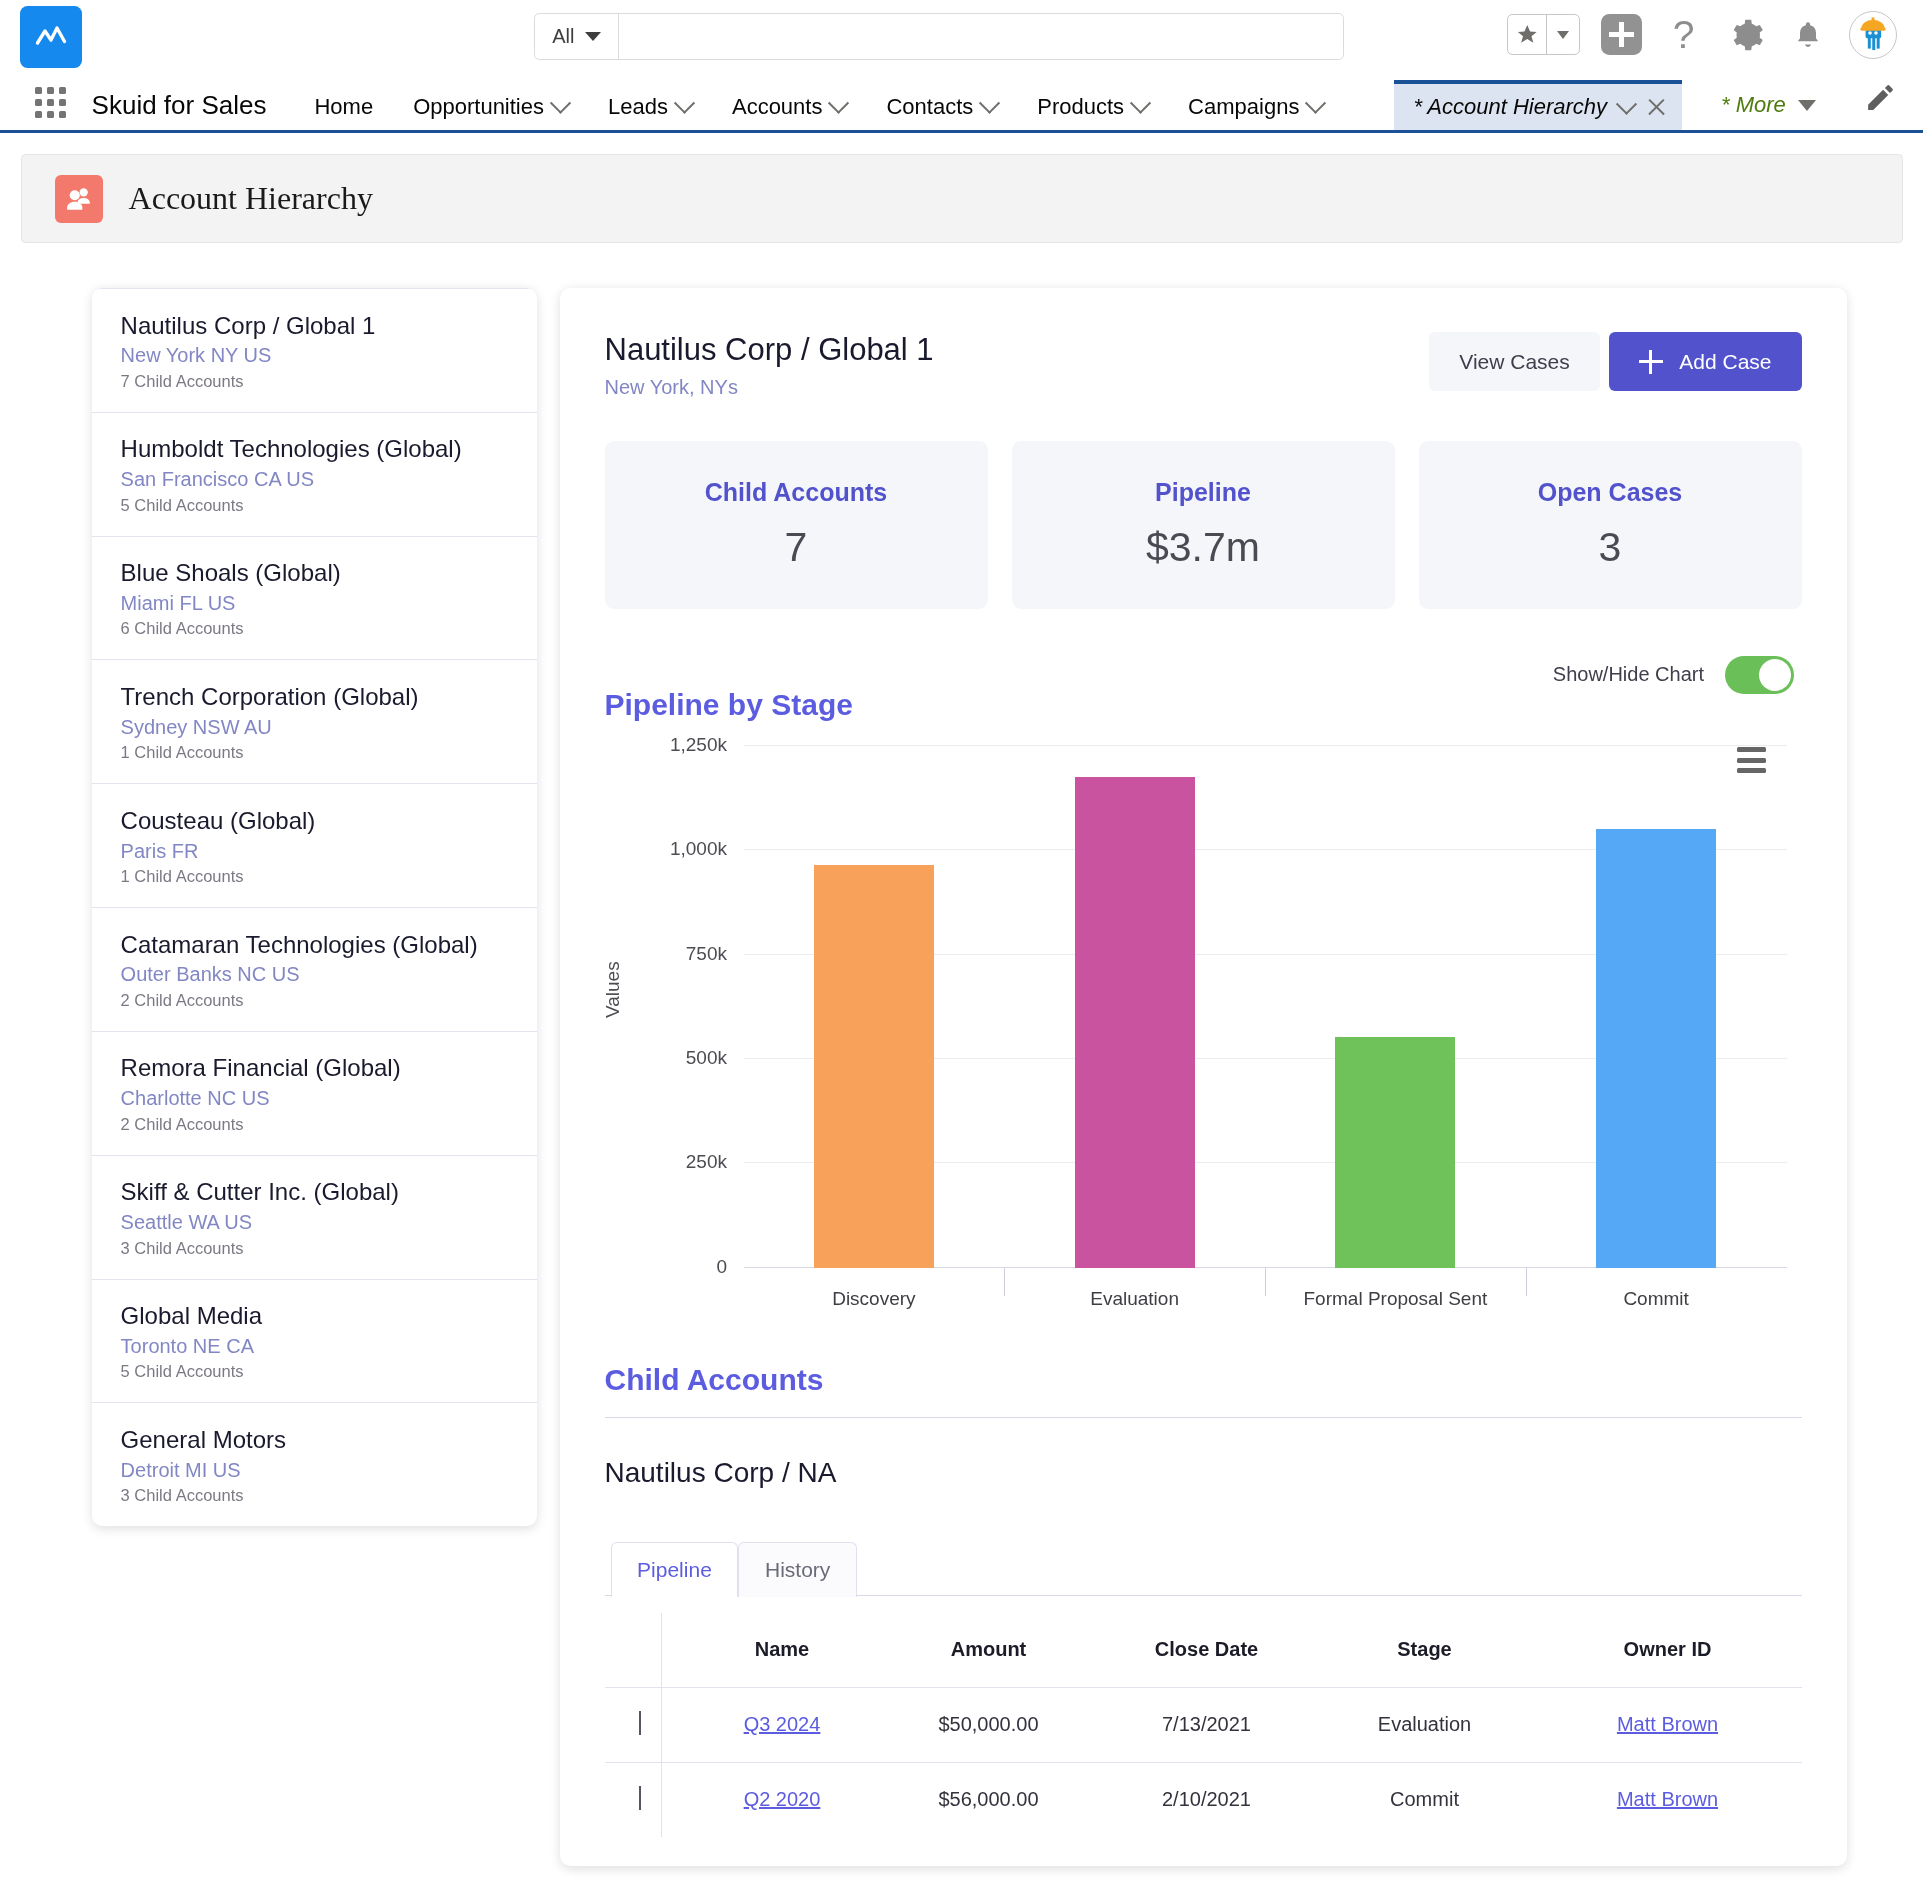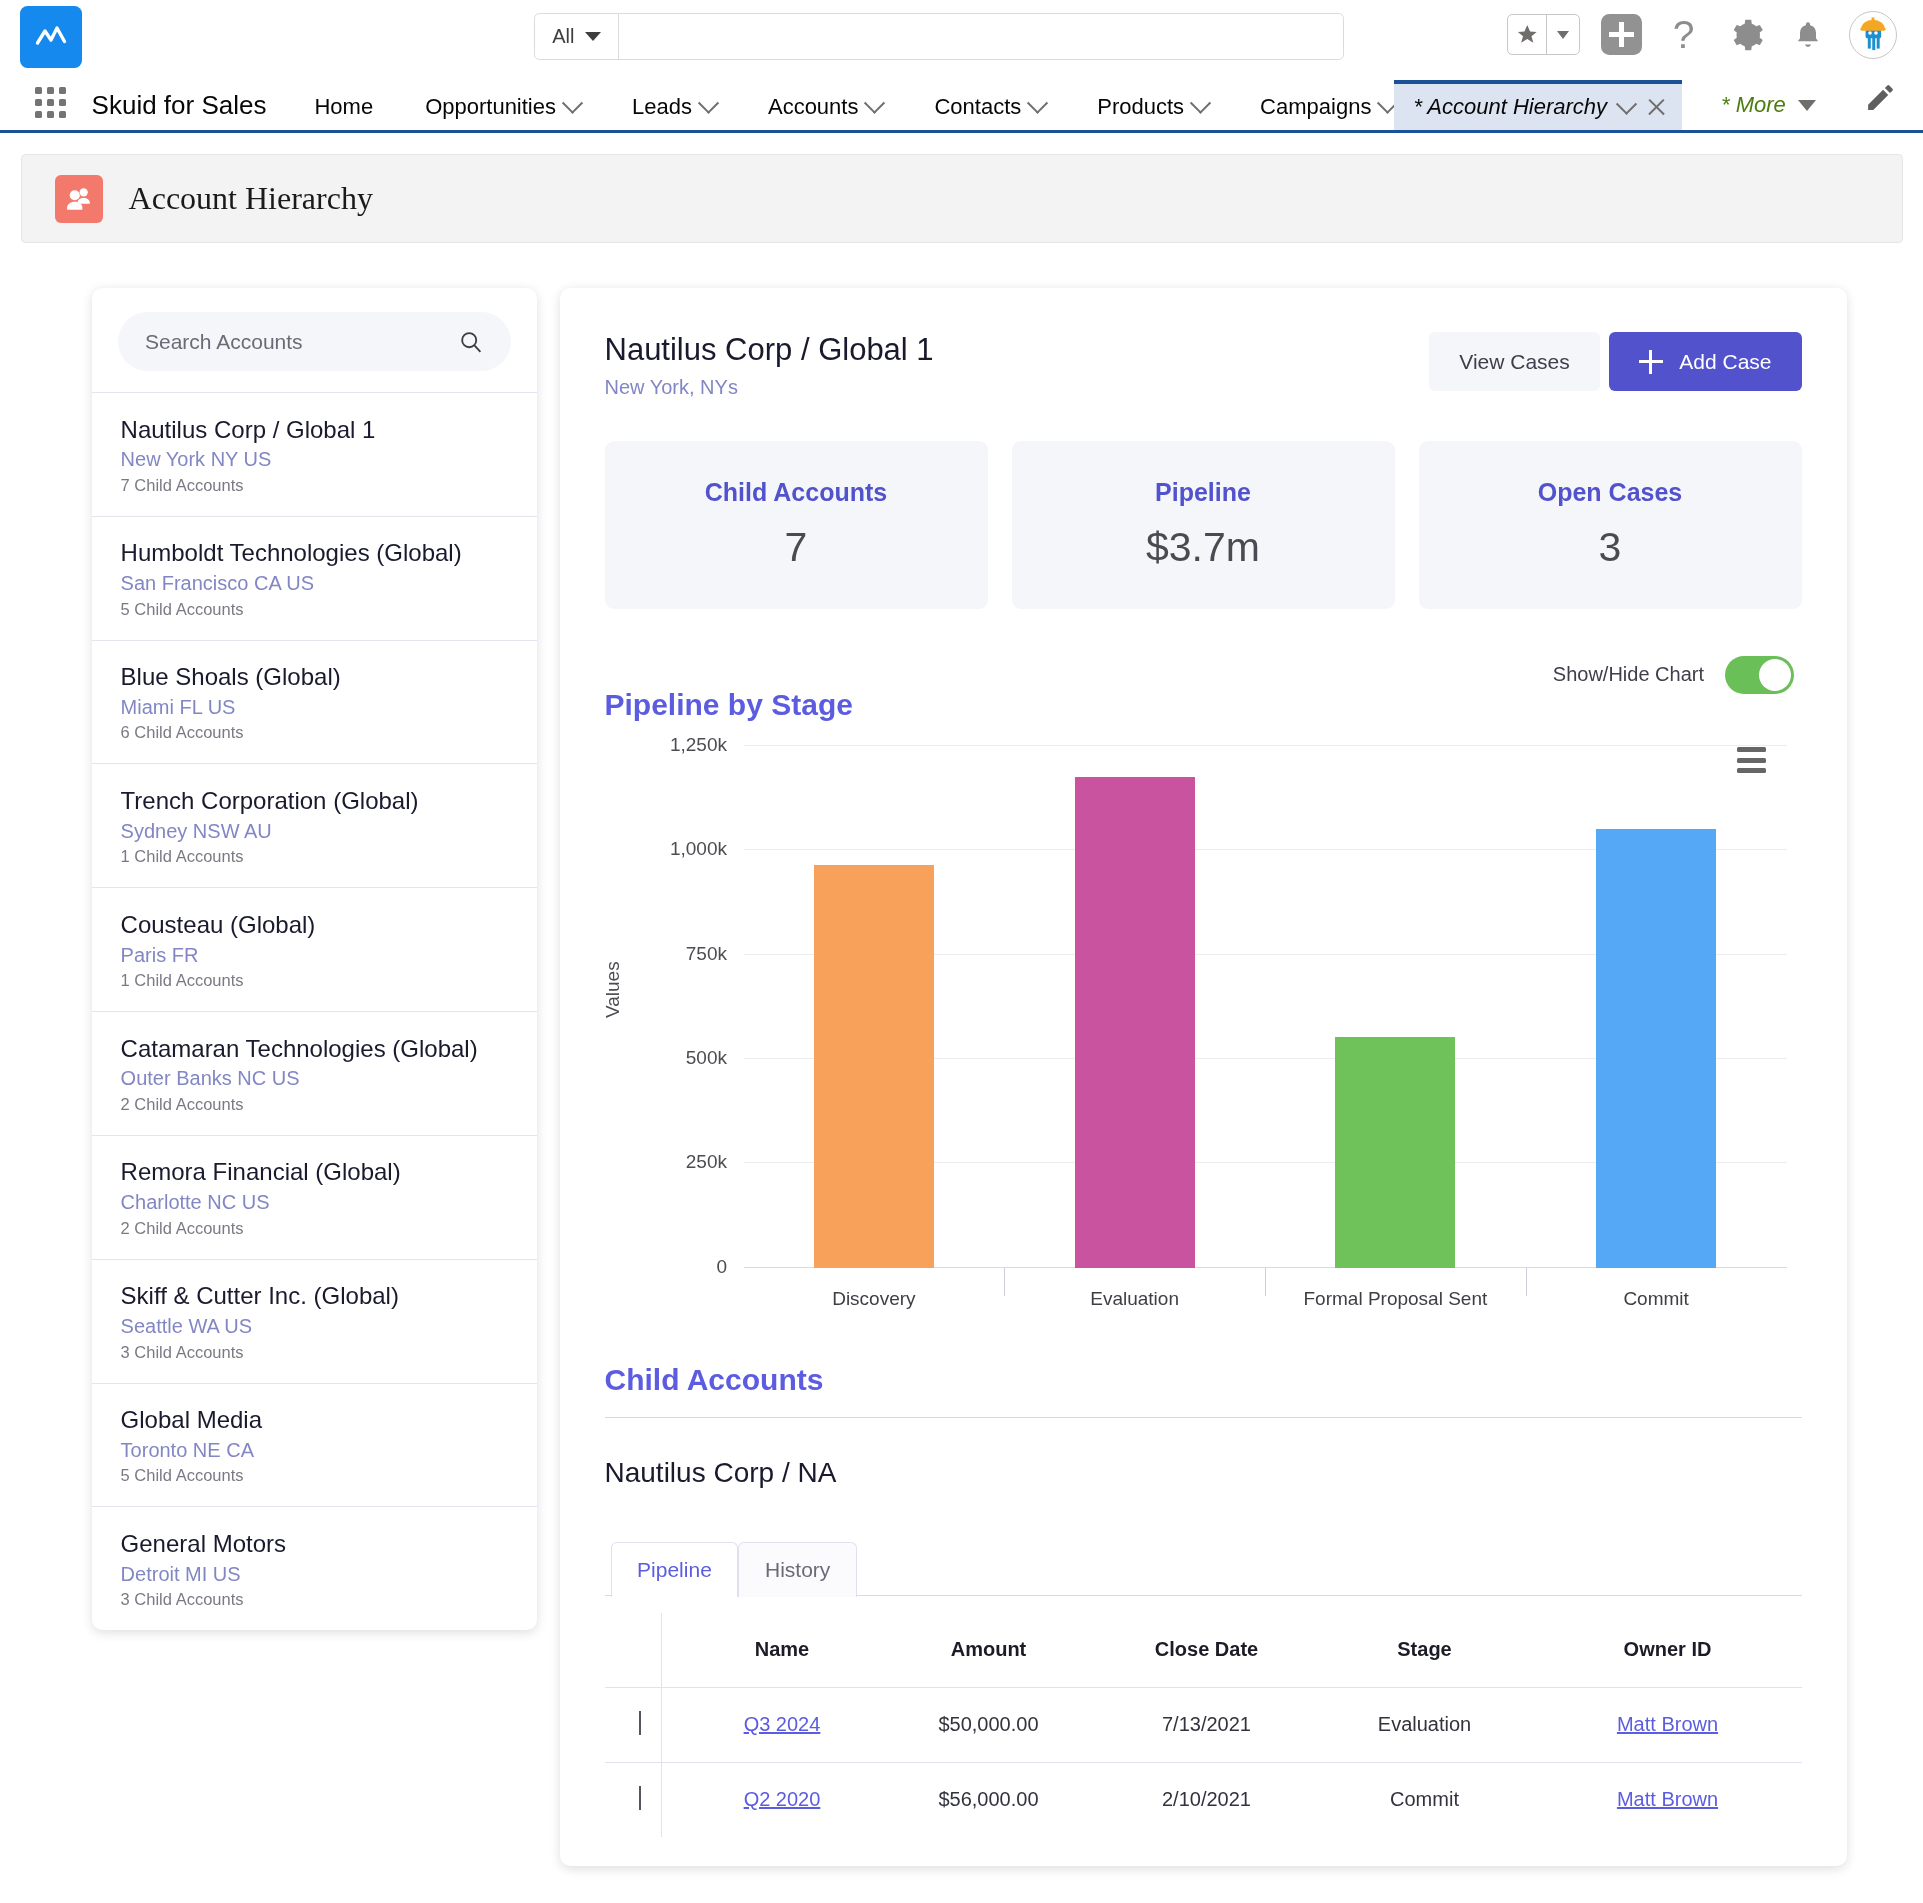--- a/index.html
+++ b/index.html
@@ -137,21 +137,21 @@
     margin-left: 25.6px; margin-bottom: 9px;
     font-size: 26px;
     color: #080707;
     font-weight: 400;
   }
   .nav-items {
     display: flex;
     align-items: flex-end;
     margin-left: 30px;
     margin-bottom: 10.5px;
-    gap: 16px;
+    gap: 4px;
   }
   .nav-item {
     display: flex; align-items: center; gap: 9px;
     padding: 0 18px;
     font-size: 22px;
     color: #080707;
     white-space: nowrap;
   }
   .chev {
     width: 15px; height: 15px;
@@ -560,29 +560,20 @@
       <circle cx="8.8" cy="9.2" r="3.8" fill="#fff"></circle>
       <path d="M8.8 14c-3.2 0-5.7 1.9-5.7 4.1V20h11.4v-1.9c0-2.2-2.5-4.1-5.7-4.1z" fill="#fff"></path>
     </svg>
   </div>
   <div class="ph-title">Account Hierarchy</div>
 </div>
 
 <div class="body-wrap">
 
   <div class="left-card">
-    <div class="srch-row">
-      <div class="srch-box">
-        <span class="srch-ph">Search Accounts</span>
-        <svg width="25.6" height="25.6" viewBox="0 0 24 24">
-          <circle cx="10.5" cy="10.5" r="6.6" stroke="#3b3b45" stroke-width="1.7" fill="none"></circle>
-          <line x1="15.4" y1="15.4" x2="21" y2="21.5" stroke="#3b3b45" stroke-width="1.7"></line>
-        </svg>
-      </div>
-    </div>
 
     <div class="acct-item">
       <div class="acct-name">Nautilus Corp / Global 1</div>
       <div class="acct-loc">New York NY US</div>
       <div class="acct-cnt">7 Child Accounts</div>
     </div>
     <div class="acct-item">
       <div class="acct-name">Humboldt Technologies (Global)</div>
       <div class="acct-loc">San Francisco CA US</div>
       <div class="acct-cnt">5 Child Accounts</div>

